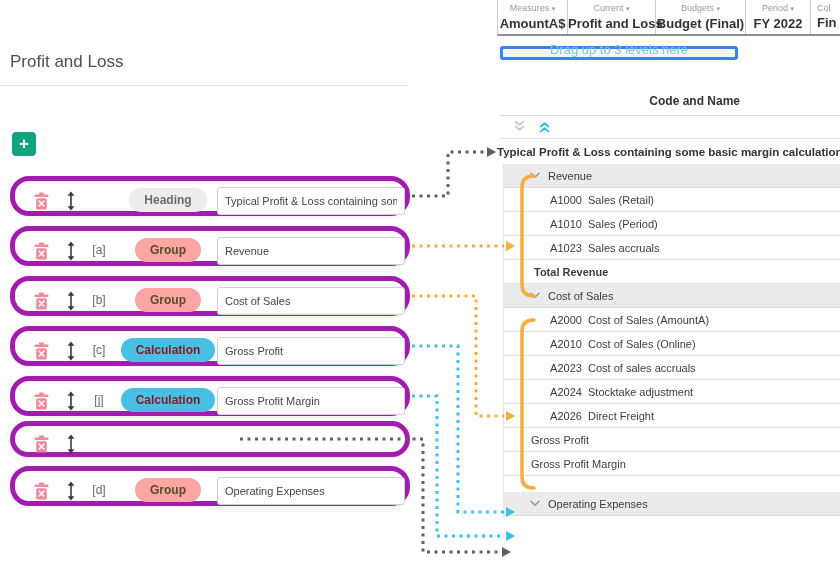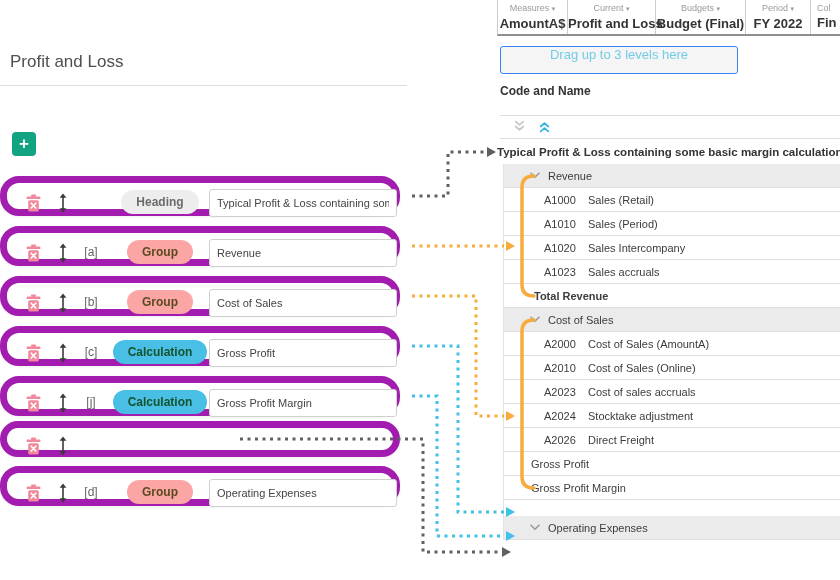--- a/index.html
+++ b/index.html
@@ -5,67 +5,67 @@
   html,body{margin:0;padding:0;background:#fff;}
   #stage{position:relative;width:840px;height:580px;overflow:hidden;background:#fff;
          font-family:"Liberation Sans",sans-serif;}
 
   
   .page-title{position:absolute;left:10px;top:52px;font-size:17px;color:#4f4f4f;}
   .title-divider{position:absolute;left:0;top:85px;width:407px;height:1px;background:#ddd;}
   .add-btn{position:absolute;left:12px;top:132px;width:24px;height:24px;background:#12a380;
            border:none;border-radius:4px;color:#fff;font-size:17px;font-weight:bold;
            line-height:22px;text-align:center;cursor:pointer;padding:0;}
-  .card{position:absolute;left:0;width:400px;height:40px;background:#fff;
-        border:7px solid #a21caf;border-radius:19px;box-sizing:border-box;
+  .card{position:absolute;left:10px;width:400px;height:40px;background:#fff;
+        border:5px solid #a21caf;border-radius:19px;box-sizing:border-box;
         box-shadow:0 1px 3px rgba(0,0,0,.07);}
   .trash-btn{position:absolute;left:18px;top:11px;width:17px;height:18px;border:none;
              background:transparent;padding:0;cursor:pointer;}
   .move-handle{position:absolute;left:50px;top:10px;width:12px;height:20px;cursor:grab;}
   .ref-label{position:absolute;left:66px;top:0;width:36px;height:38px;line-height:38px;
              text-align:center;font-size:12px;color:#666;}
   .pill-slot{position:absolute;left:100px;top:0;width:106px;height:38px;display:flex;
              align-items:center;justify-content:center;}
   .pill{border-radius:14px;font-size:12px;font-weight:bold;padding:5px 15px;white-space:nowrap;}
   .pill.p-heading{background:#ededed;color:#6b6b6b;}
   .pill.p-group{background:#fca5a5;color:#5a4a20;}
-  .pill.p-calc{background:#4abfe6;color:#14532d;}
+  .pill.p-calc{background:#4abfe6;color:#7f1d1d;}
   .pill.p-spacer{background:#ededed;color:#b5b5b5;}
   .row-input{position:absolute;left:202px;top:6px;width:188px;height:28px;box-sizing:border-box;
              border:1px solid #d0d0d0;border-radius:3px;font-family:"Liberation Sans",sans-serif;
              font-size:11px;color:#444;padding:0 7px;background:#fff;outline:none;
              white-space:nowrap;overflow:hidden;}
 
   
   .toolbar{position:absolute;left:497px;top:0;height:36px;display:flex;
            border-left:1px solid #ccc;border-bottom:2px solid #8f8f8f;box-sizing:border-box;}
   .tb-col{border-right:1px solid #ccc;text-align:center;padding-top:3px;box-sizing:border-box;cursor:pointer;}
   .tb-label{font-size:9px;color:#9a9a9a;line-height:10px;white-space:nowrap;}
   .tb-caret{font-size:7px;color:#9a9a9a;}
   .tb-value{font-size:13px;font-weight:bold;color:#333;line-height:17px;margin-top:1px;white-space:nowrap;}
 
-  .drop-zone{position:absolute;left:500px;top:46px;width:238px;height:28px;background:#f5f5f5;
-             border:1px solid #3b82f6;border-radius:3px;box-sizing:border-box;display:flex;
-             align-items:flex-start;justify-content:center;font-size:13px;color:#72cbe7;}
-  .col-header{position:absolute;left:500px;top:84px;width:240px;text-align:left;
+  .drop-zone{position:absolute;left:500px;top:46px;width:238px;height:14px;background:#f5f5f5;
+             border:3px solid #3b82f6;border-radius:3px;box-sizing:border-box;display:flex;
+             align-items:flex-end;justify-content:center;font-size:13px;color:#72cbe7;}
+  .col-header{position:absolute;left:500px;top:94px;width:240px;text-align:right;
               font-size:12px;font-weight:bold;color:#333;}
   .chevron-bar{position:absolute;left:500px;top:115px;width:340px;height:24px;
                border-top:1px solid #ddd;border-bottom:1px solid #ddd;box-sizing:border-box;
                display:flex;align-items:center;padding-left:12px;gap:11px;}
   .chevron-bar .icon-btn{border:none;background:transparent;padding:0;width:14px;height:14px;cursor:pointer;}
   .report-title{position:absolute;left:497px;top:140px;width:343px;height:24px;line-height:24px;
                 font-size:11.5px;font-weight:bold;color:#333;white-space:nowrap;}
 
   
   .tree{position:absolute;left:503px;top:164px;width:337px;border-left:1px solid #e3e3e3;}
   .t-row{height:24px;box-sizing:border-box;border-bottom:1px solid #e0e0e0;display:flex;
          align-items:center;font-size:11px;color:#3c3c3c;background:#fff;}
   .t-row.group{background:#ebebeb;padding-left:26px;}
   .t-row.group .g-label{margin-left:8px;}
-  .t-row.account{padding-left:40px;}
+  .t-row.account{padding-left:40px;text-align:center;}
   .t-row.account .code{display:inline-block;width:44px;}
   .t-row.total{padding-left:30px;font-weight:bold;}
   .t-row.calc{padding-left:27px;}
   .t-row.gap{height:16px;border-bottom:none;background:#fff;}
 
   
   #overlay{position:absolute;left:0;top:0;width:840px;height:580px;pointer-events:none;z-index:6;}
 </style>
 </head>
 <body>
@@ -284,24 +284,20 @@
         </svg>
       <span class="g-label">Revenue</span>
     </div>
     <div class="t-row account">
         <span class="code">A1000</span>
         <span>Sales (Retail)</span>
       </div>
     <div class="t-row account">
         <span class="code">A1010</span>
         <span>Sales (Period)</span>
-      </div>
-    <div class="t-row account">
-        <span class="code">A1020</span>
-        <span>Sales Intercompany</span>
       </div>
     <div class="t-row account">
         <span class="code">A1023</span>
         <span>Sales accruals</span>
       </div>
     <div class="t-row total">Total Revenue</div>
     <div class="t-row group">
       <svg width="10" height="7" viewBox="0 0 10 7">
           <path d="M1 1.2 L5 5.2 L9 1.2" stroke="#999" stroke-width="1.5" fill="none" stroke-linecap="round"></path>
         </svg>

